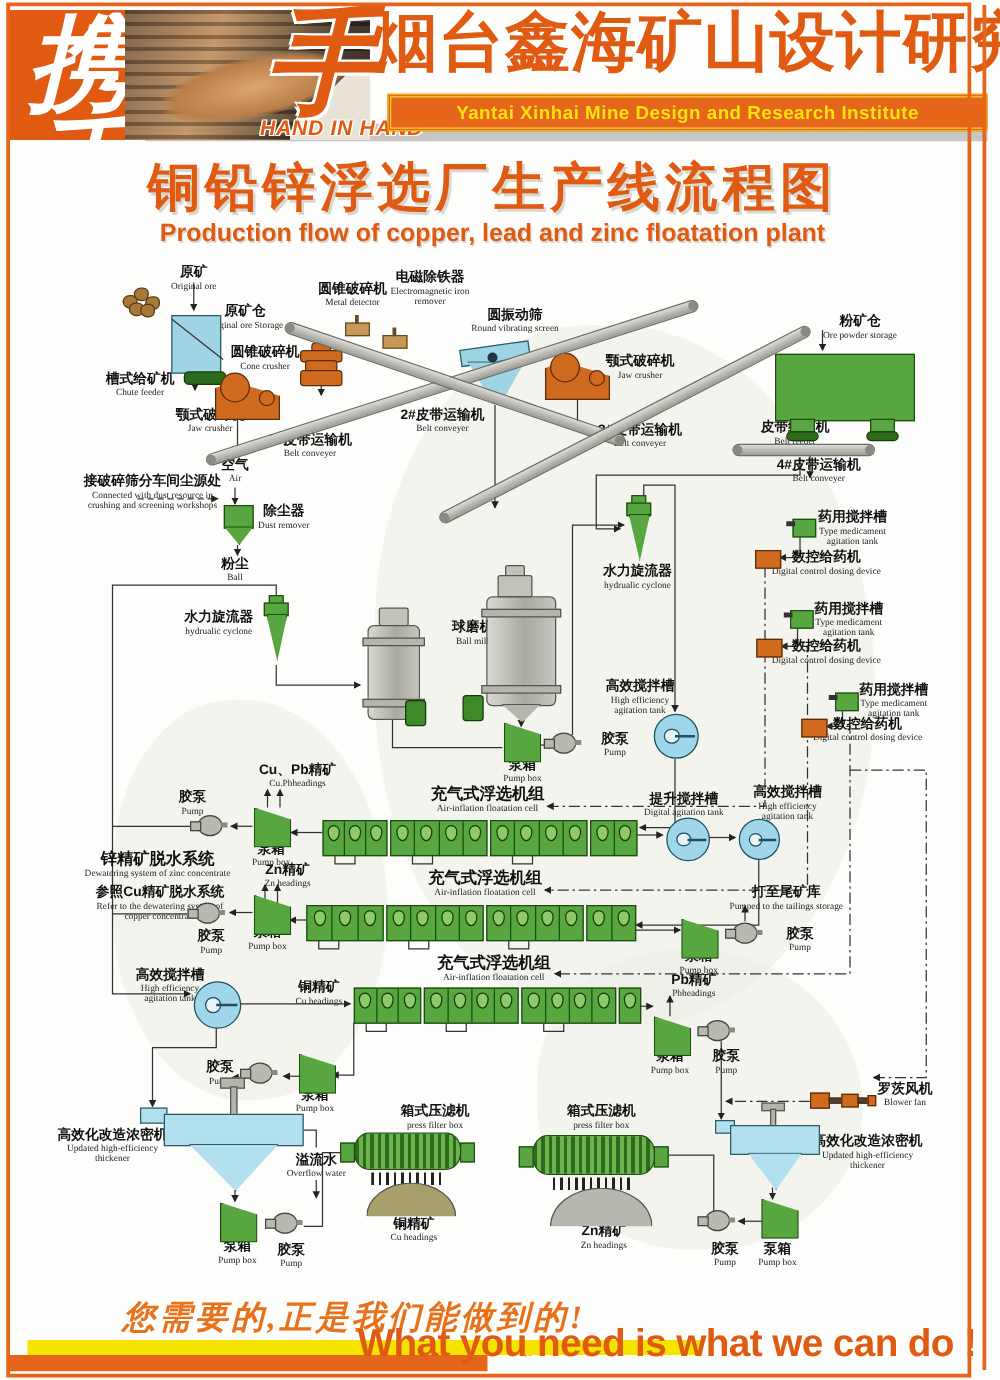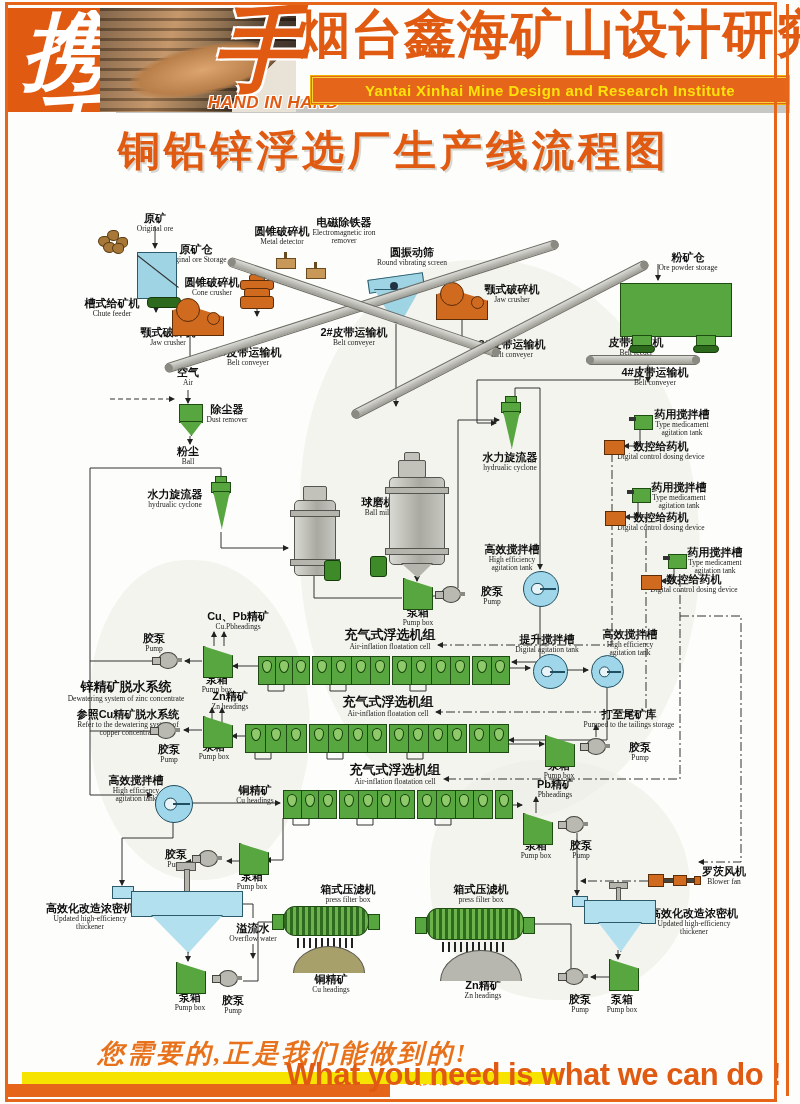--- a/index.html
+++ b/index.html
@@ -134,20 +134,21 @@
     <div class="shirt"></div>
     <div class="logo-zh2">手</div>
     <div class="logo-en">HAND IN HAND</div>
   </div>
   <div class="company-zh">烟台鑫海矿山设计研究院</div>
   <div class="gray-bar"></div>
   <div class="en-banner">
     <span>Yantai Xinhai Mine Design and Research Institute</span>
   </div>
   <div class="main-title">铜铅锌浮选厂生产线流程图</div>
+  <div class="sub-title">Production flow of copper, lead and zinc floatation plant</div>
 
   <svg class="lines" width="800" height="1104" viewBox="0 0 800 1104">
     <defs>
       <marker id="ar" markerWidth="7" markerHeight="7" refX="5" refY="3" orient="auto">
         <path d="M0,0 L6,3 L0,6 z" fill="#222"></path>
       </marker>
     </defs>
     <g fill="none" stroke="#333" stroke-width="1">
       <path d="M155,226 V248" marker-end="url(#ar)"></path>
       <path d="M156,296 V312" marker-end="url(#ar)"></path>
@@ -403,20 +404,24 @@
         <span class="en">Belt feeder</span>
       </div>
       <div class="lbl" style="left: 618px; top: 366px; width: 74px;">
         <span class="zh">4#皮带运输机</span>
         <span class="en">Belt conveyer</span>
       </div>
       <div class="lbl" style="left: 168px; top: 366px; width: 40px;">
         <span class="zh">空气</span>
         <span class="en">Air</span>
       </div>
+      <div class="lbl" style="left: 62px; top: 379px; width: 120px;">
+        <span class="zh">接破碎筛分车间尘源处</span>
+        <span class="en">Connected with dust resource in crushing and screening workshops</span>
+      </div>
       <div class="lbl" style="left: 196px; top: 403px; width: 62px;">
         <span class="zh">除尘器</span>
         <span class="en">Dust remover</span>
       </div>
       <div class="lbl" style="left: 168px; top: 445px; width: 40px;">
         <span class="zh">粉尘</span>
         <span class="en">Ball</span>
       </div>
       <div class="lbl" style="left: 132px; top: 488px; width: 86px;">
         <span class="zh">水力旋流器</span>

